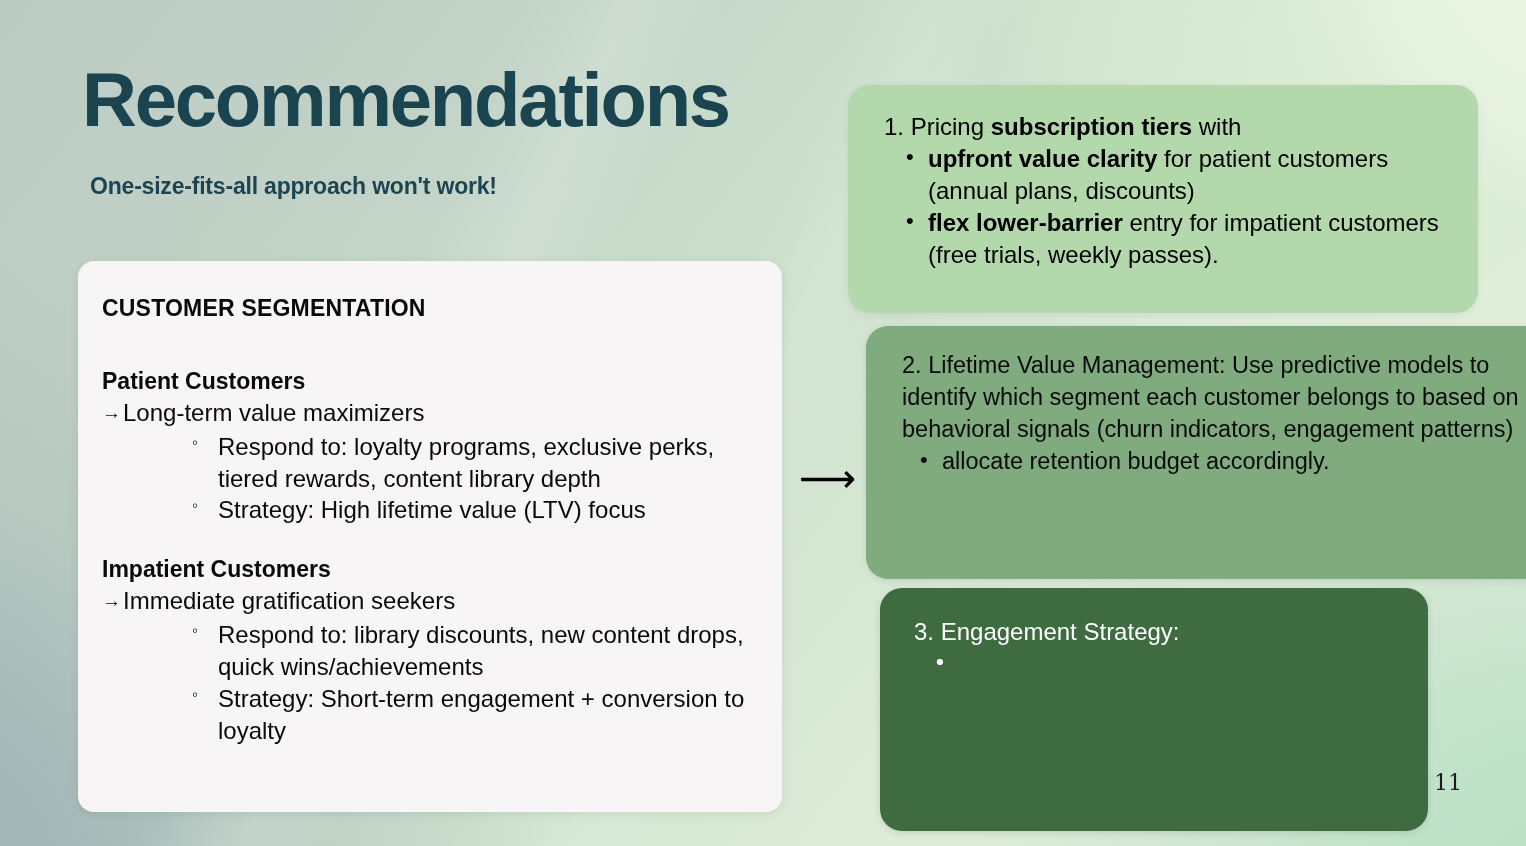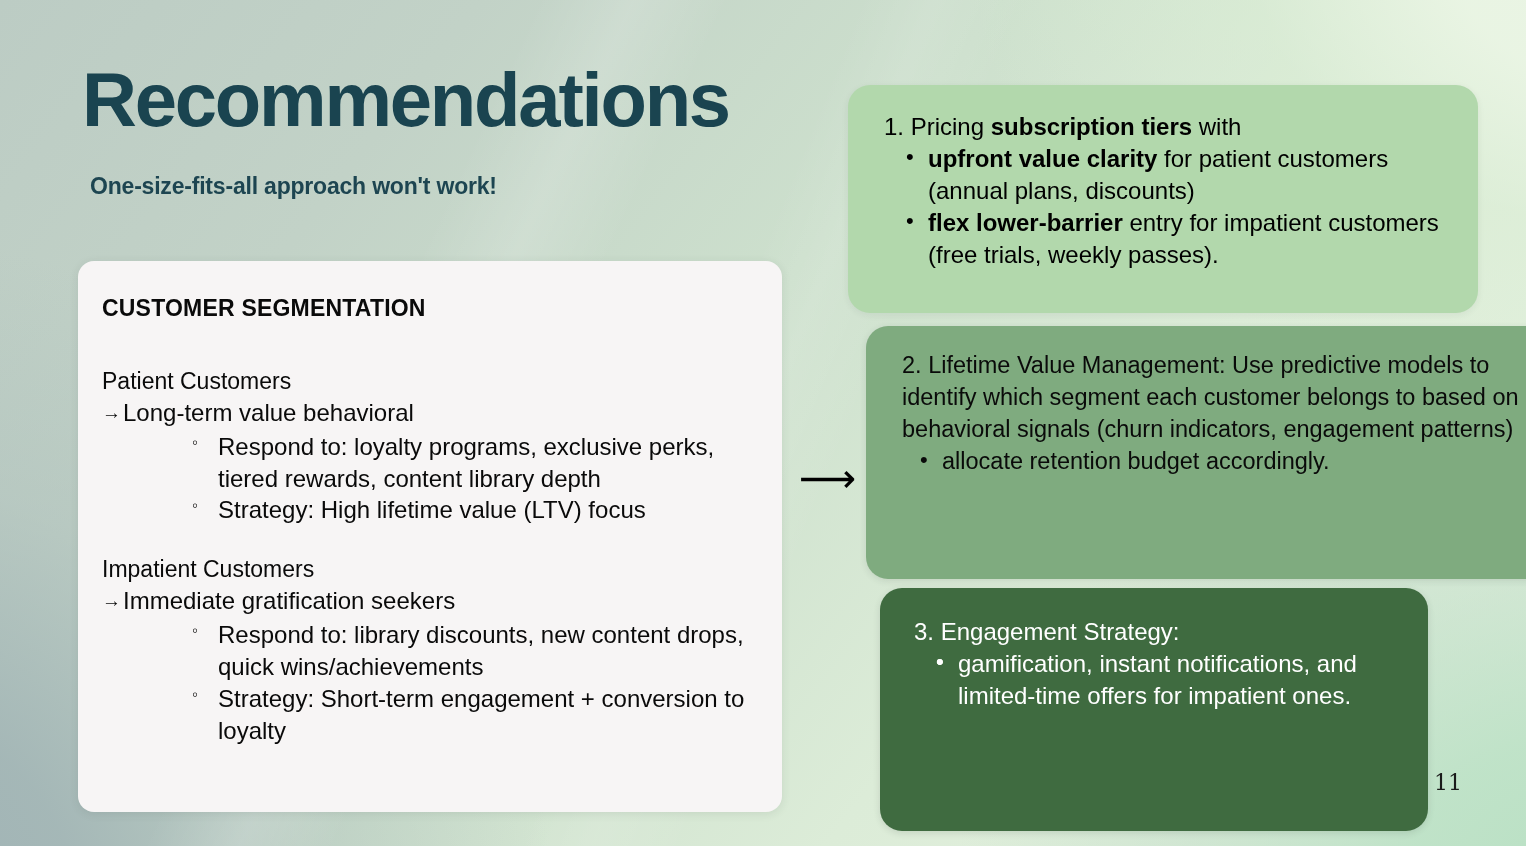--- a/index.html
+++ b/index.html
@@ -72,21 +72,21 @@
     color: #0a0a0a;
   }
   .card-heading {
     font-size: 23px;
     font-weight: 700;
     letter-spacing: 0.2px;
     margin: 0 0 46px 0;
   }
   .seg-title {
     font-size: 23px;
-    font-weight: 400;
+    font-weight: 700;
     margin: 0 0 2px 0;
   }
   .arrow-line {
     font-size: 24px;
     line-height: 1.32;
     margin: 0 0 2px 0;
     white-space: nowrap;
   }
   .arrow-line .arr {
     font-size: 19px;
@@ -210,21 +210,21 @@
 <div id="slide">
 
   <div class="title">Recommendations</div>
   <div class="subtitle">One-size-fits-all approach won't work!</div>
 
   <div class="white-card">
     <div class="card-heading">CUSTOMER SEGMENTATION</div>
 
     <div>
       <div class="seg-title">Patient Customers</div>
-      <div class="arrow-line"><span class="arr">→</span><span>Long-term value behavioral</span></div>
+      <div class="arrow-line"><span class="arr">→</span><span>Long-term value maximizers</span></div>
       <ul class="sub">
         <li><span class="hb">◦</span><span>Respond to: loyalty programs, exclusive perks, tiered rewards, content library depth</span></li>
         <li><span class="hb">◦</span><span>Strategy: High lifetime value (LTV) focus</span></li>
       </ul>
     </div>
 
     <div class="seg-gap"></div>
 
     <div>
       <div class="seg-title">Impatient Customers</div>
@@ -250,19 +250,19 @@
     <div class="g-line">2. Lifetime Value Management: Use predictive models to identify which segment each customer belongs to based on behavioral signals (churn indicators, engagement patterns)</div>
     <ul class="gsub">
       <li><span class="db">•</span><span>allocate retention budget accordingly.</span></li>
     </ul>
   </div>
 
   <div class="gcard" id="card3">
     <div class="g-line">3. Engagement Strategy:</div>
     <ul class="gsub">
       <li><span class="db">•</span></li>
-      <li><span class="db">•</span><span>gamification, instant notifications, and limited-time offers for impatient ones.</span></li>
+      <li><span class="db">•</span></li>
     </ul>
   </div>
 
   <div class="page-num">11</div>
 
 </div>
 
 </body></html>

